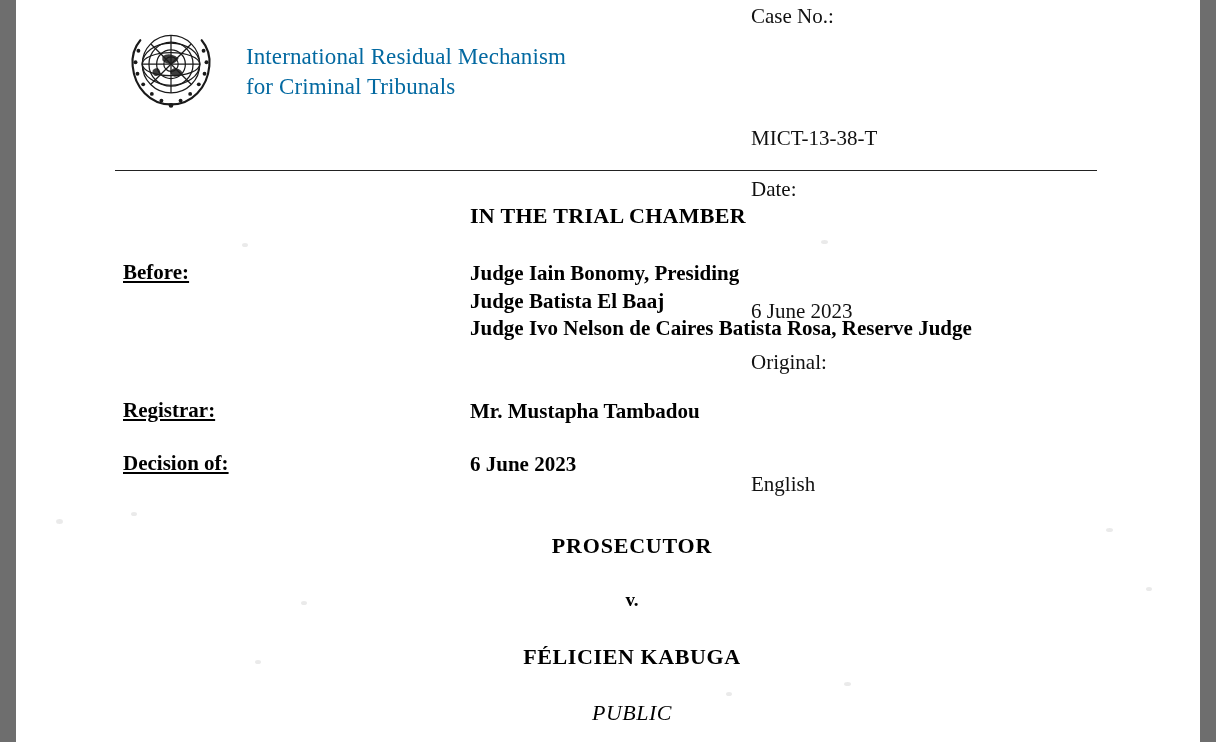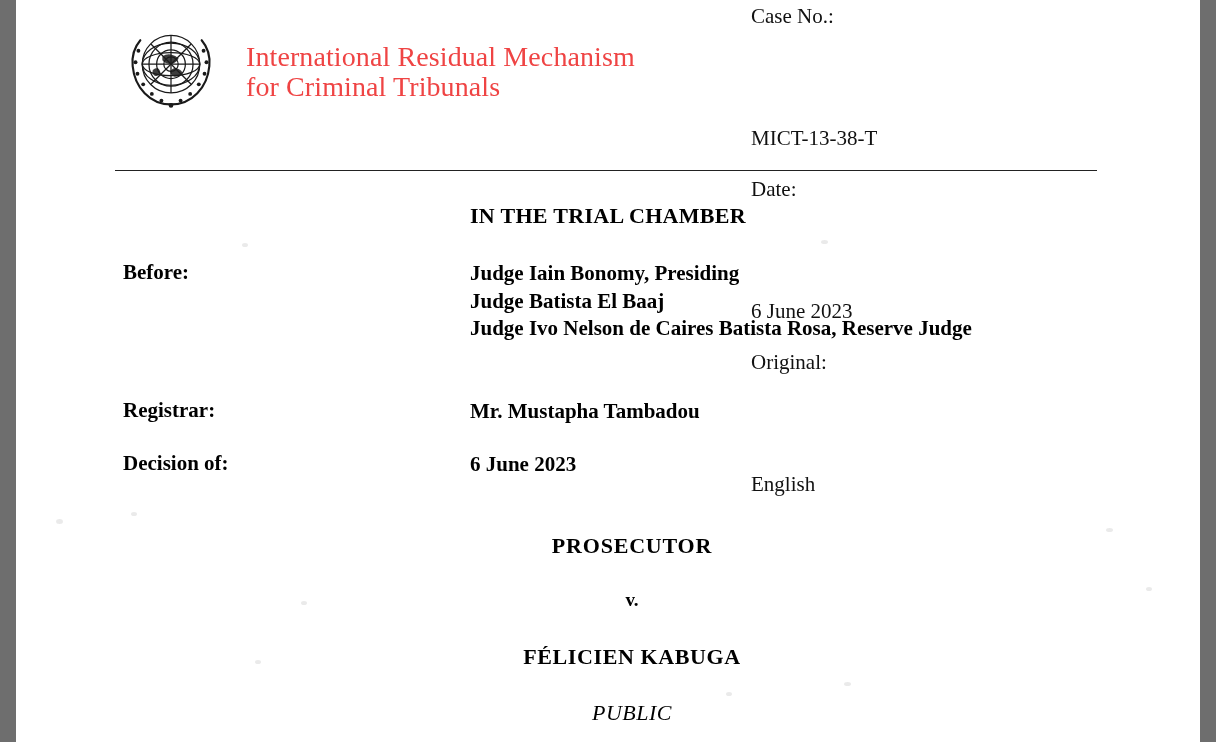--- a/index.html
+++ b/index.html
@@ -40,23 +40,23 @@
     position: absolute;
     left: 107px;
     top: 22px;
     width: 96px;
     height: 92px;
   }
   .org-name {
     position: absolute;
     left: 230px;
     top: 42px;
-    font-size: 28px;
+    font-size: 23px;
     line-height: 30px;
-    color: #ef4444;
+    color: #0369a1;
     letter-spacing: 0.1px;
   }
   .org-name div { white-space: nowrap; }
 
   .case-block {
     position: absolute;
     left: 735px;
     top: 4px;
     width: 420px;
     font-size: 21px;
@@ -100,20 +100,21 @@
   .row {
     position: absolute;
     left: 0;
     width: 100%;
   }
   .row .lbl {
     position: absolute;
     left: 107px;
     font-size: 21px;
     font-weight: bold;
+    text-decoration: underline;
   }
   .row .val {
     position: absolute;
     left: 454px;
     font-size: 21px;
     font-weight: bold;
     line-height: 27.5px;
   }
 
   .row-before { top: 260px; }

